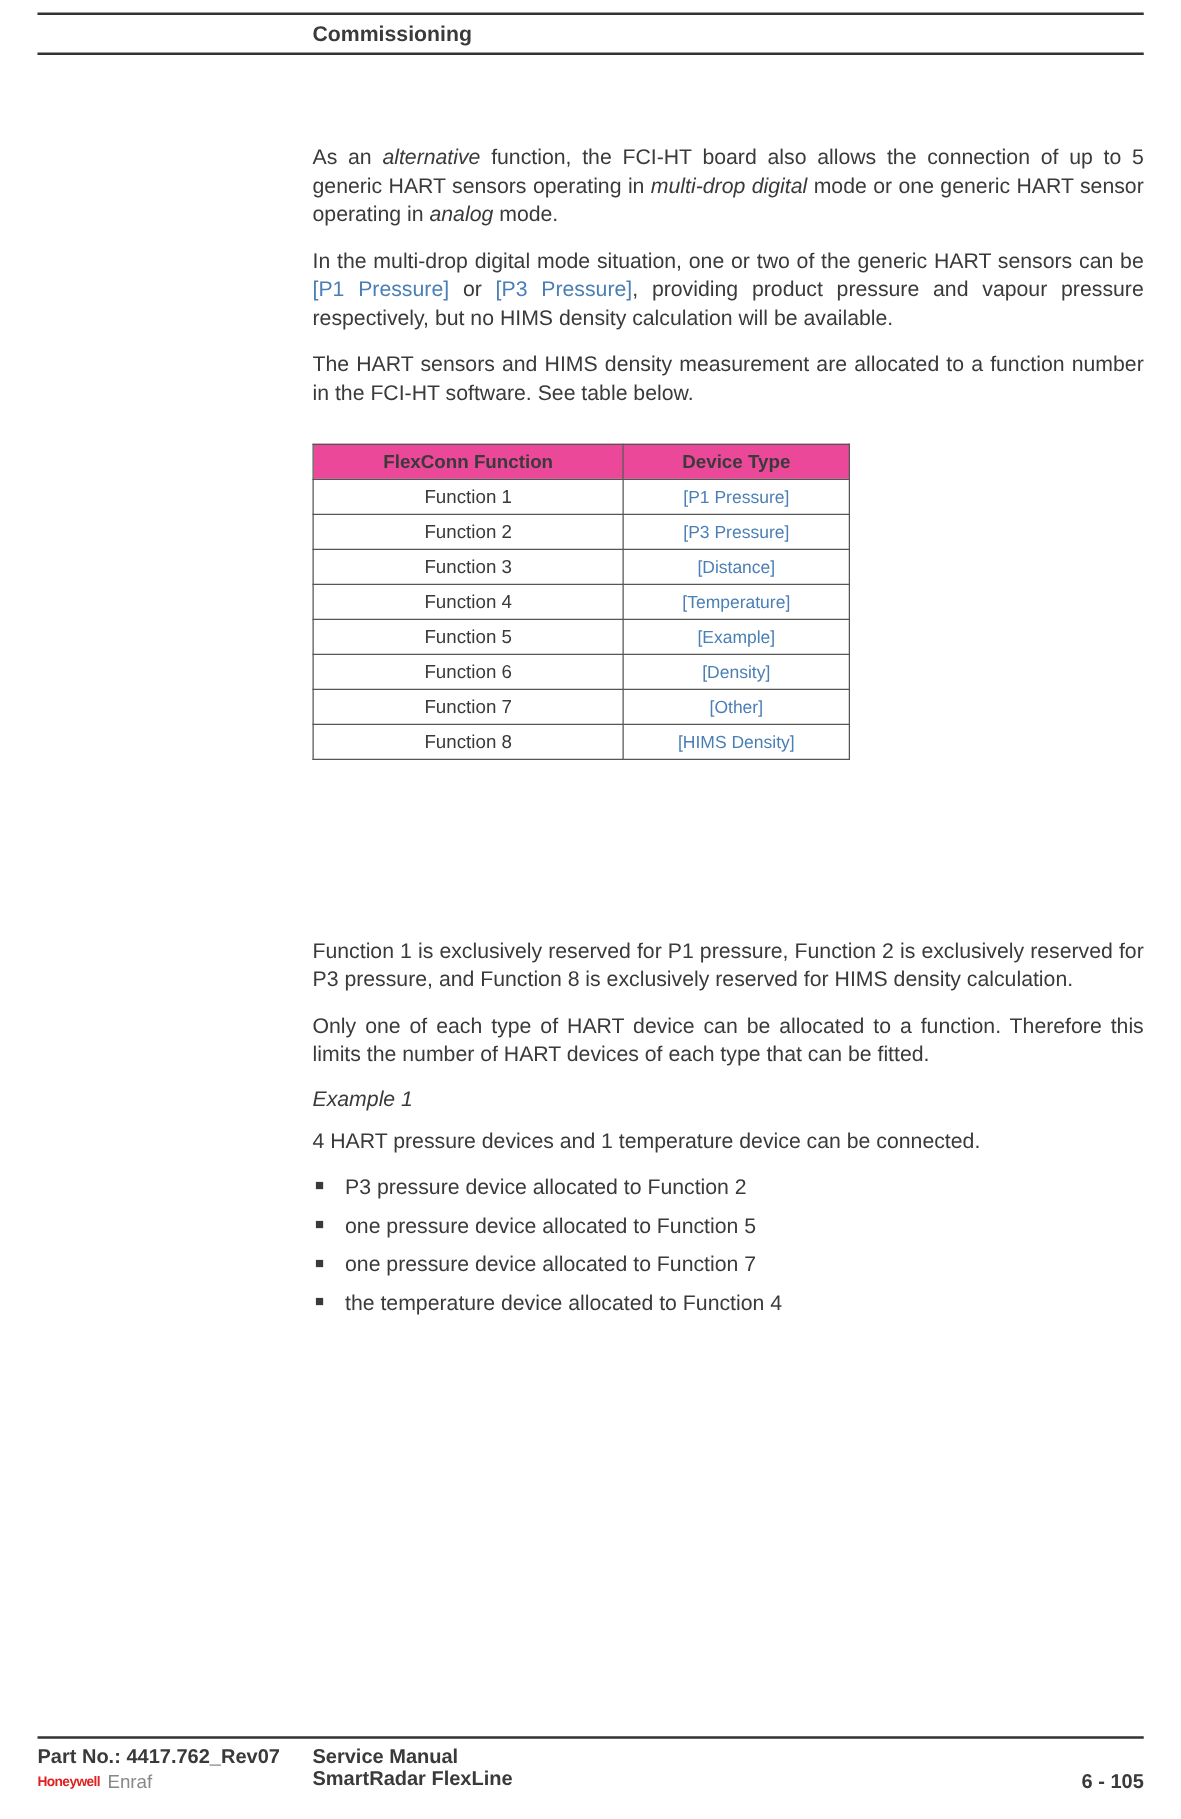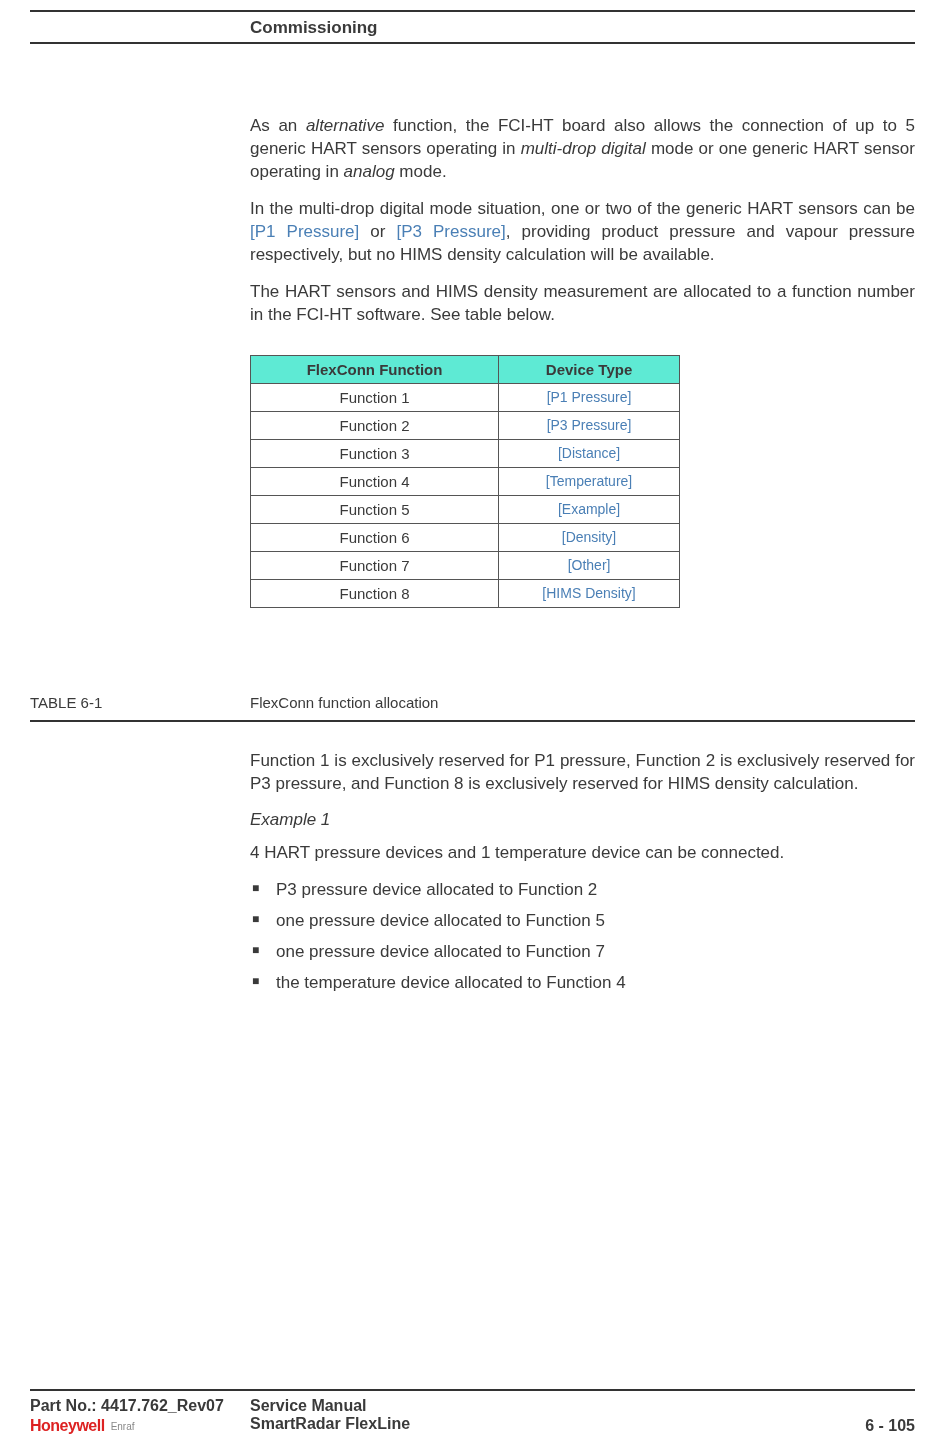--- a/index.html
+++ b/index.html
@@ -59,21 +59,21 @@
     border-collapse: collapse;
     width: 430px;
     font-size: 15px;
   }
   table.func th, table.func td {
     border: 1px solid #555;
     padding: 5px 10px;
     text-align: center;
   }
   table.func th {
-    background: #5eead4;
+    background: #ec4899;
     font-weight: bold;
     text-align: center;
     color: #3a3a3a;
   }
   table.func td.dev {
     color: #4a7fb5;
     font-size: 14px;
   }
   .table-caption-row {
     position: absolute;
@@ -138,26 +138,26 @@
   .footer-right { text-align: right; }
   .logo-row {
     display: flex;
     align-items: center;
     gap: 6px;
     margin-top: 2px;
   }
   .honeywell {
     color: #d22;
     font-weight: bold;
-    font-size: 16px;
+    font-size: 11px;
     letter-spacing: -0.5px;
   }
   .enraf {
     color: #888;
-    font-size: 10px;
+    font-size: 15px;
     font-weight: normal;
   }
 </style>
 </head>
 <body>
 
 <div class="page">
   <div class="header-rule-top"></div>
   <div class="header-title">Commissioning</div>
   <div class="header-rule-bottom"></div>
@@ -212,28 +212,24 @@
             </tr>
           <tr>
               <td>Function 8</td>
               <td class="dev">[HIMS Density]</td>
             </tr>
         </tbody>
       </table>
     </div>
   </div>
 
-  <div class="table-caption-row" style="top:694px;">
-    <span class="table-caption-label">TABLE  6-1</span>
-    <span class="table-caption-text">FlexConn function allocation</span>
-    <div class="caption-rule"></div>
-  </div>
 
   <div class="content" style="top:750px;">
     <p class="para">Function 1 is exclusively reserved for P1 pressure, Function 2 is exclusively reserved for P3 pressure, and Function 8 is exclusively reserved for HIMS density calculation.</p>
+    <p class="para">Only one of each type of HART device can be allocated to a function. Therefore this limits the number of HART devices of each type that can be fitted.</p>
     <p class="example-heading">Example 1</p>
     <p class="para">4 HART pressure devices and 1 temperature device can be connected.</p>
     <ul class="square">
       <li>P3 pressure device allocated to Function 2</li>
       <li>one pressure device allocated to Function 5</li>
       <li>one pressure device allocated to Function 7</li>
       <li>the temperature device allocated to Function 4</li>
     </ul>
   </div>
 

